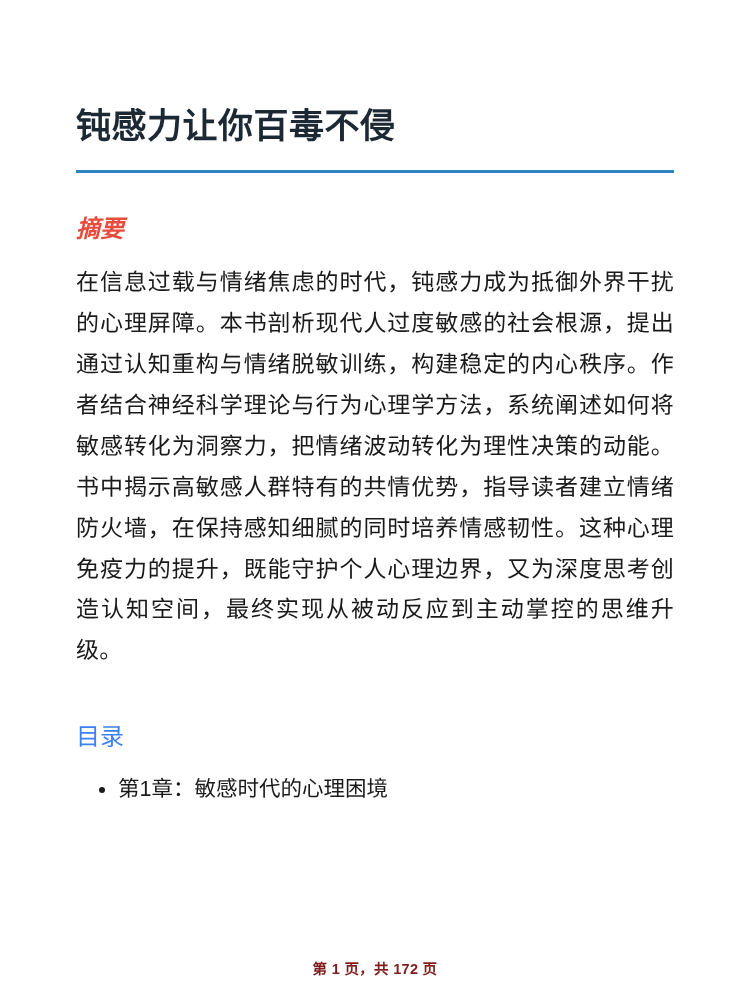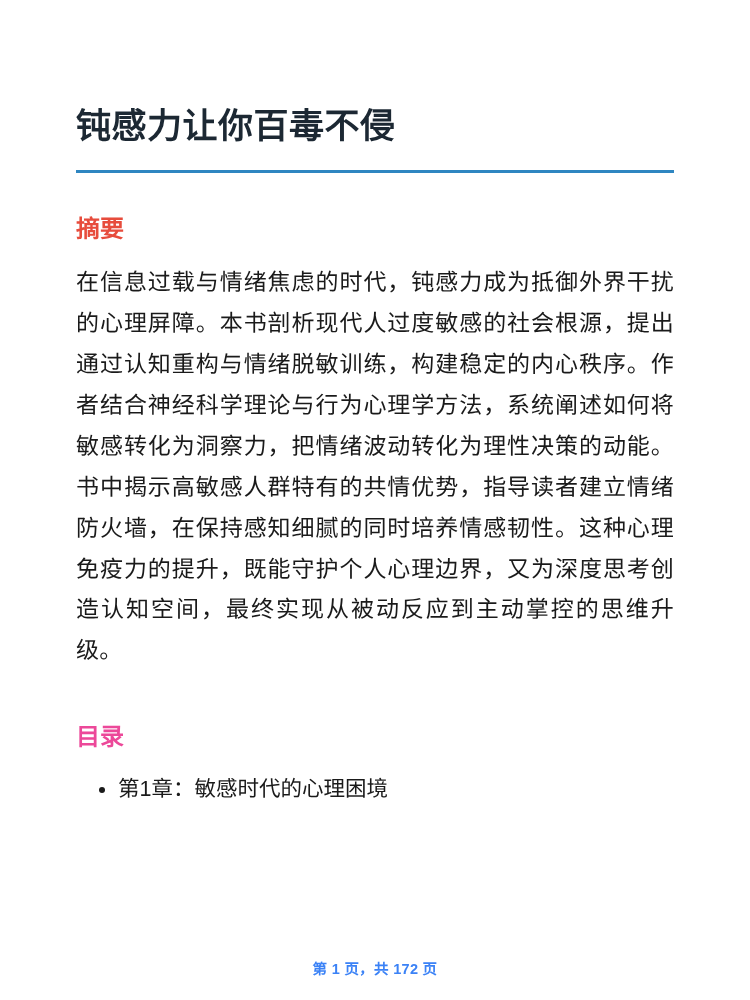--- a/index.html
+++ b/index.html
@@ -36,34 +36,35 @@
     border: 0;
     margin: 0 0 40px 0;
     width: 100%;
   }
   .section-heading {
     font-size: 24px;
     font-weight: bold;
     color: #e74c3c;
     margin: 0 0 18px 0;
     line-height: 1.3;
+    font-style: italic;
   }
   .abstract-text {
     font-size: 23px;
     line-height: 1.78;
     color: #1a1a1a;
     margin: 0 0 46px 0;
     text-align: justify;
     text-justify: inter-ideograph;
     letter-spacing: 0.2px;
   }
   .toc-heading {
     font-size: 24px;
-    font-weight: bold;
-    color: #ec4899;
+    font-weight: normal;
+    color: #3b82f6;
     margin: 0 0 20px 0;
   }
   ul.toc-level1 {
     list-style-type: disc;
     margin: 8px;
     padding-left: 34px;
   }
   ul.toc-level1 > li {
     font-size: 21.5px;
     line-height: 1.6;
@@ -81,21 +82,21 @@
     color: #1a1a1a;
   }
   .page-footer {
     position: absolute;
     left: 0;
     right: 0;
     bottom: 22px;
     text-align: center;
     font-size: 14.5px;
     font-weight: bold;
-    color: #3b82f6;
+    color: #7f1d1d;
     letter-spacing: 0.3px;
   }
 </style>
 </head>
 <body>
 
 <div class="page">
 
   <h1 class="doc-title">钝感力让你百毒不侵</h1>
   <hr class="title-rule">

